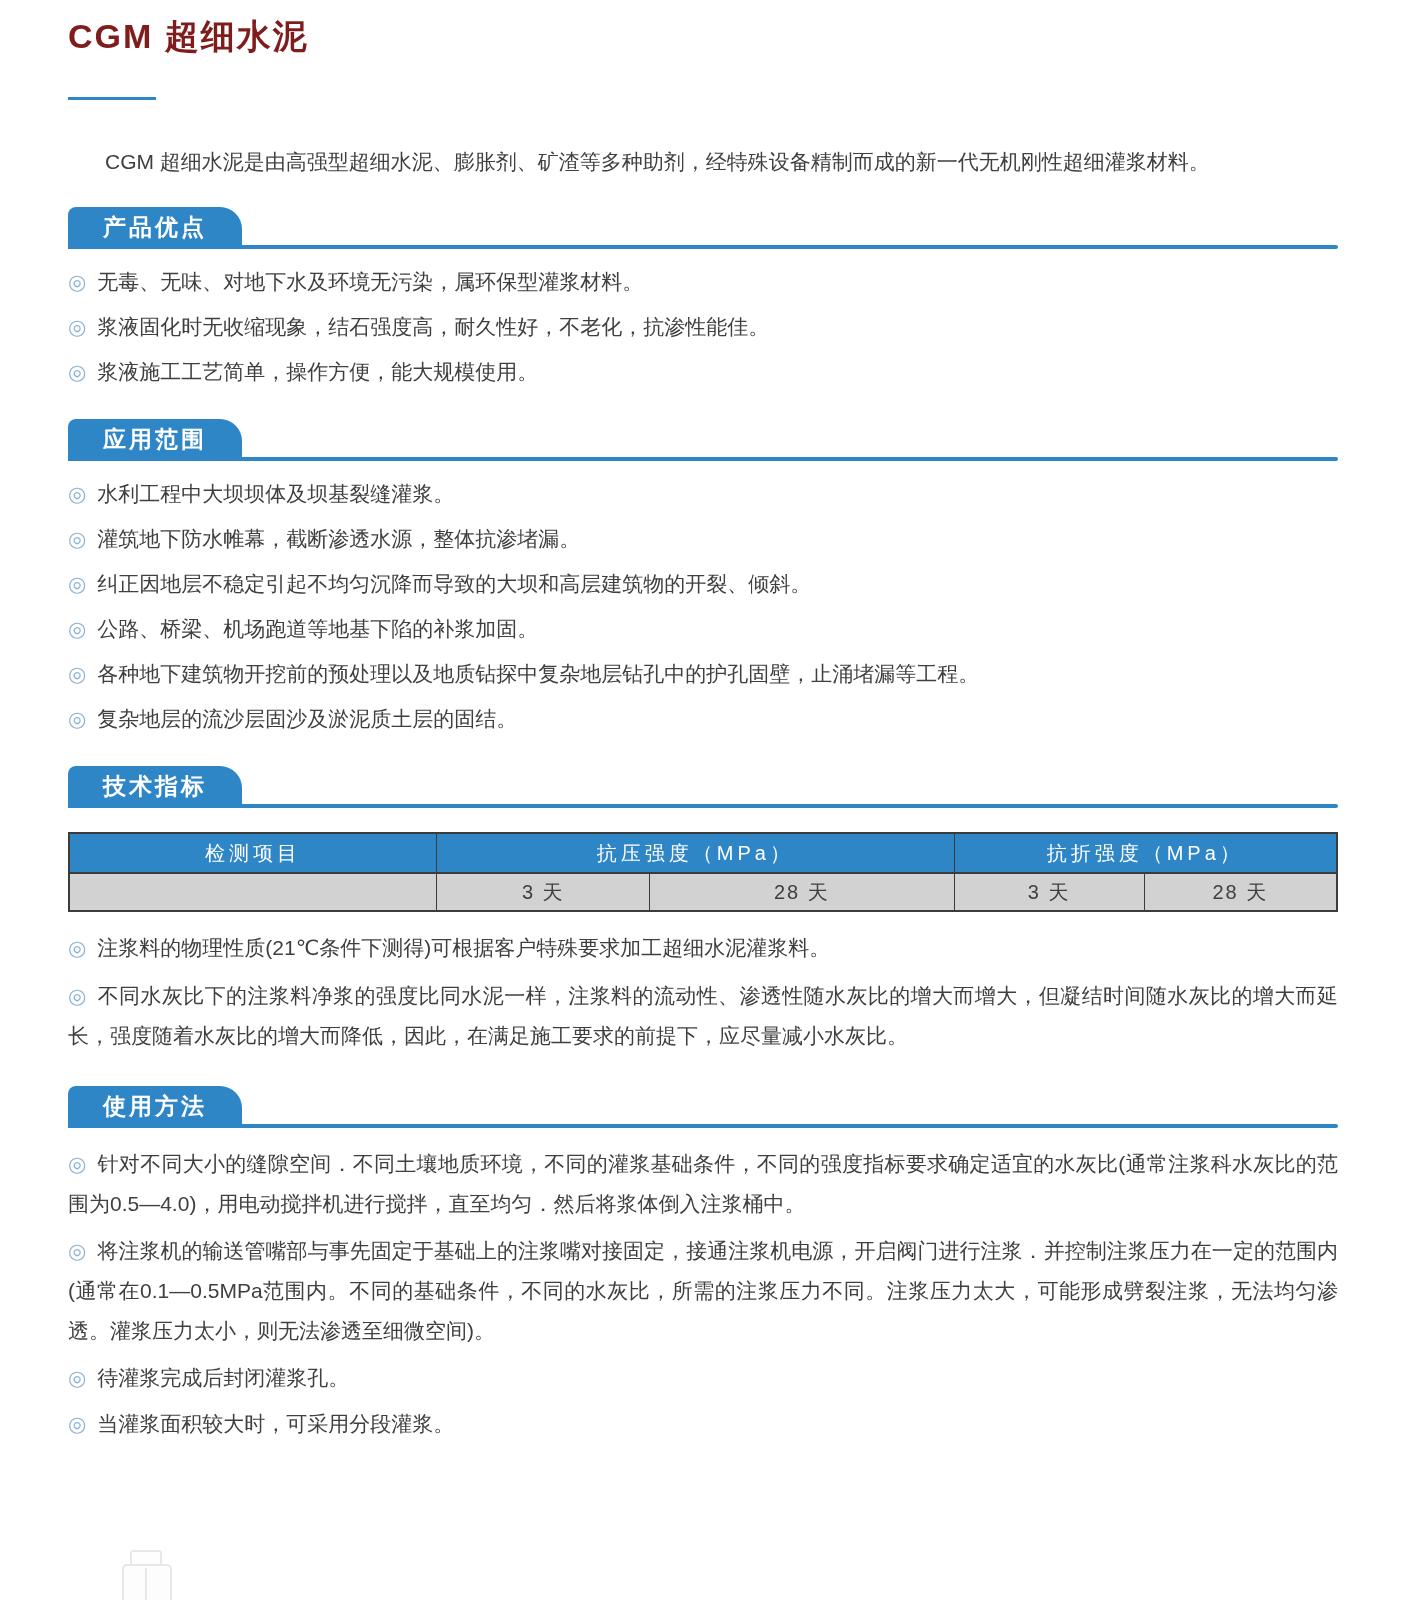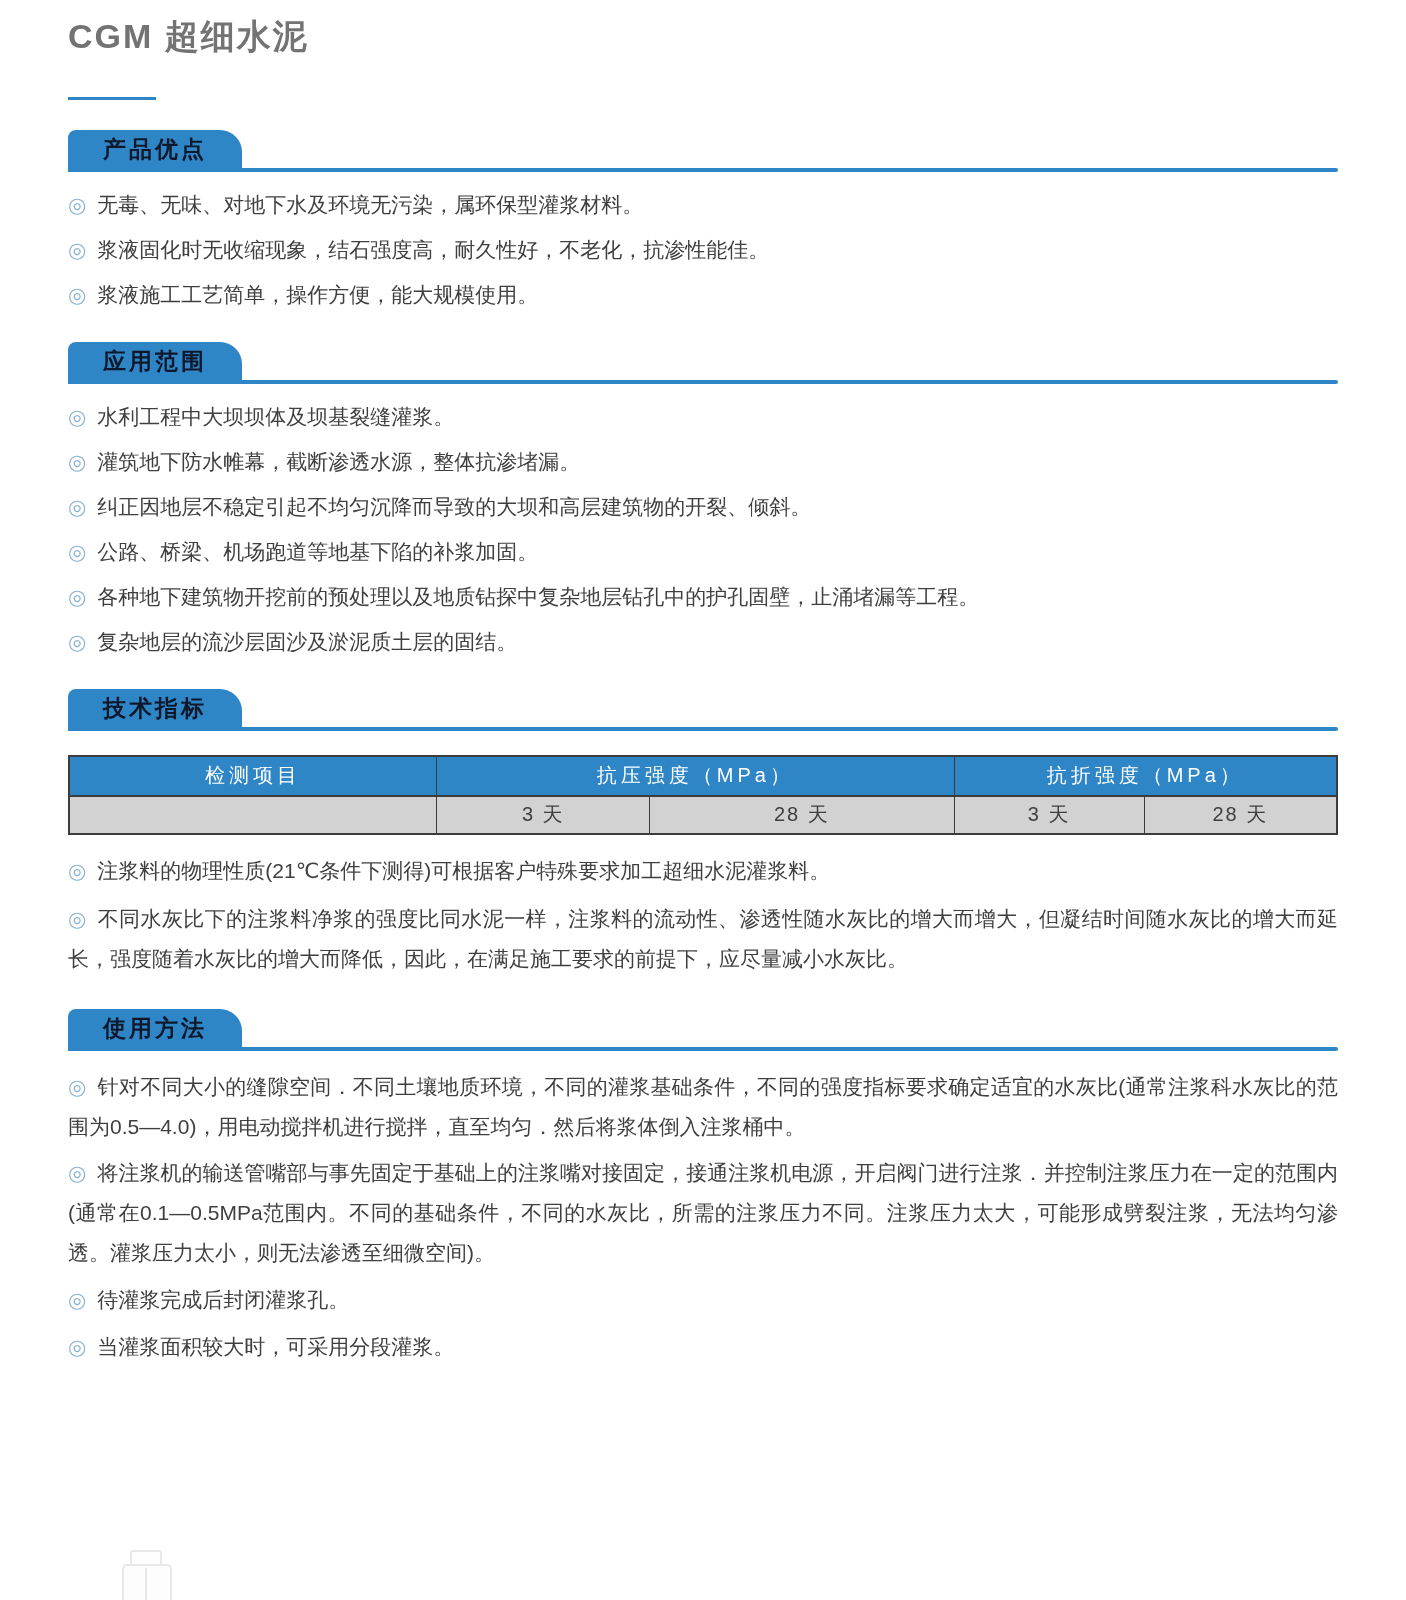--- a/index.html
+++ b/index.html
@@ -4,30 +4,30 @@
 <style>
   html,body{margin:0;padding:0;}
   body{
     width:1406px;height:1600px;overflow:hidden;background:#ffffff;
     font-family:"Liberation Sans","DejaVu Sans",sans-serif;color:#3f3f3f;
     position:relative;
   }
   .page{box-sizing:border-box;width:1406px;height:1600px;padding:16px 68px 0 68px;position:relative;}
 
   
-  .doc-title{margin:0;font-size:34px;font-weight:bold;color:#737373;letter-spacing:2px;line-height:1.2;}
+  .doc-title{margin:0;font-size:34px;font-weight:bold;color:#7f1d1d;letter-spacing:2px;line-height:1.2;}
   .title-rule{width:88px;height:3px;background:#2e86c7;margin-top:40px;}
   .intro{margin:46px 0 0 0;padding-left:37px;font-size:21px;line-height:1.5;color:#3f3f3f;}
 
   
   .sec{position:relative;height:42px;margin-top:30px;}
   .sec-rule{position:absolute;left:0;right:0;bottom:0;height:4px;background:#2e86c7;border-radius:2px;}
   .sec-badge{
     position:absolute;left:0;bottom:0;height:42px;min-width:174px;box-sizing:border-box;
-    background:#2e86c7;color:#0f172a;font-size:23px;font-weight:bold;letter-spacing:3px;
+    background:#2e86c7;color:#ffffff;font-size:23px;font-weight:bold;letter-spacing:3px;
     border-radius:8px 22px 0 0;display:flex;align-items:center;justify-content:center;
     padding:0 30px 2px 30px;
   }
 
   
   .blist{margin-top:16px;}
   .bitem{font-size:21px;line-height:1.62;margin:11px 0;text-align:justify;}
   .bullet{color:#8db3d3;font-size:21px;margin-right:11px;}
   .usage .bitem{line-height:1.9;margin:7px 0;}
   .notes .bitem{line-height:1.9;margin:8px 0;}
@@ -53,20 +53,21 @@
   .wm-line{position:absolute;left:27px;top:20px;width:2px;height:58px;background:#777;}
 </style>
 </head>
 <body>
 
 <div class="page">
 
   <h1 class="doc-title">CGM 超细水泥</h1>
   <div class="title-rule"></div>
 
+  <p class="intro">CGM 超细水泥是由高强型超细水泥、膨胀剂、矿渣等多种助剂，经特殊设备精制而成的新一代无机刚性超细灌浆材料。</p>
 
   <div class="sec">
     <div class="sec-rule"></div>
     <div class="sec-badge">
       <span>产品优点</span>
     </div>
   </div>
   <div class="blist">
     <div class="bitem"><span class="bullet">◎</span><span>无毒、无味、对地下水及环境无污染，属环保型灌浆材料。</span></div>
     <div class="bitem"><span class="bullet">◎</span><span>浆液固化时无收缩现象，结石强度高，耐久性好，不老化，抗渗性能佳。</span></div>

